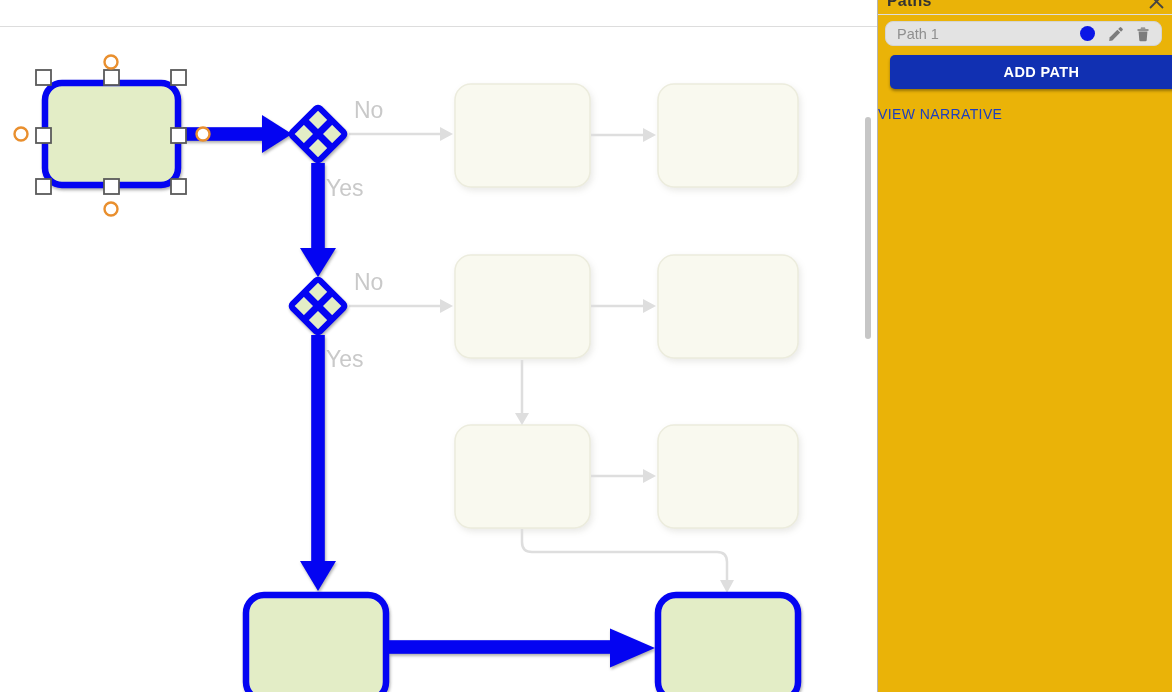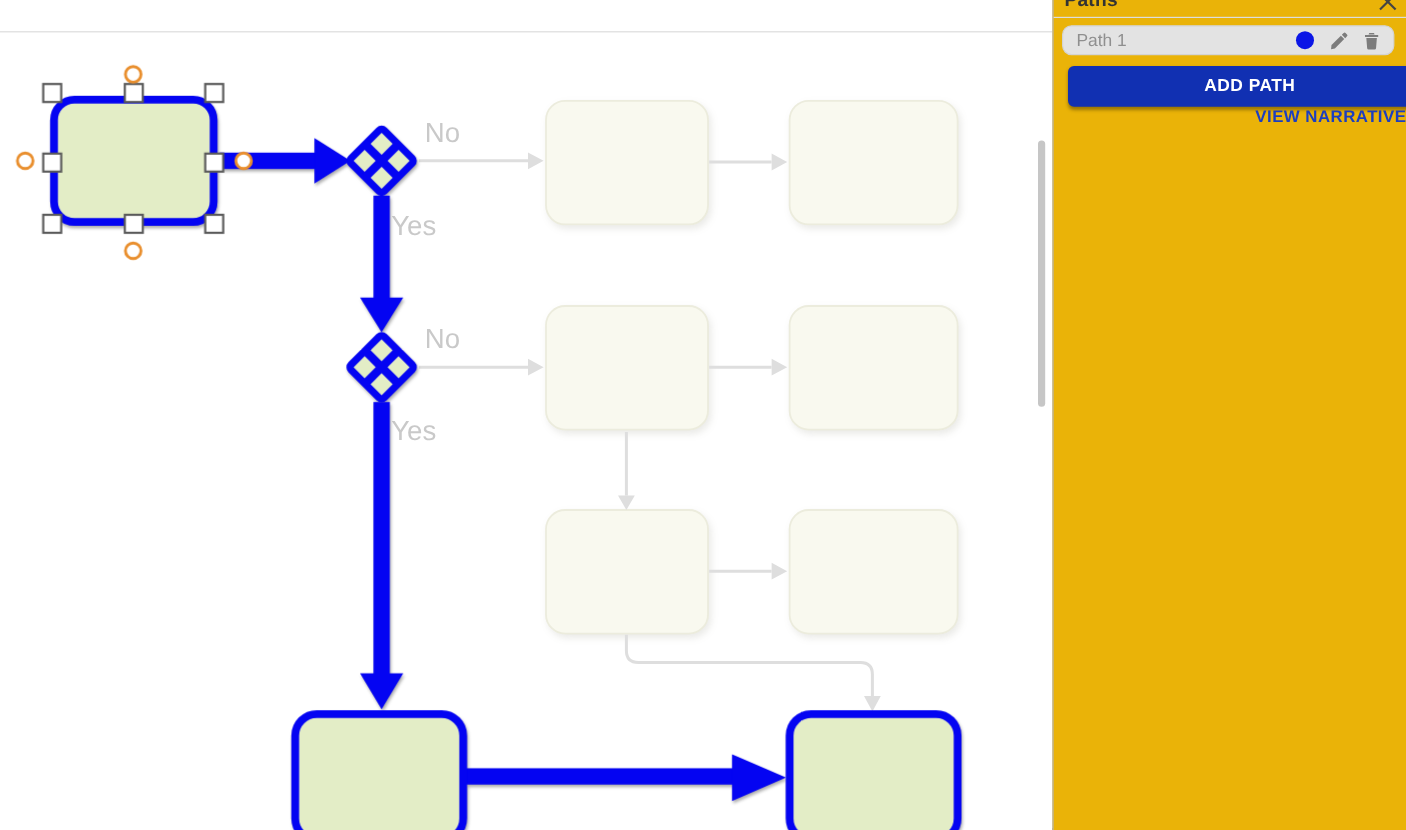--- a/index.html
+++ b/index.html
@@ -38,22 +38,22 @@
     background:var(--item-bg);border:1px solid #d4d4d4;border-radius:8px;padding:0 10px 0 11px;justify-content:flex-end;}
   .path-item .pname{flex:1;font-size:14.5px;color:var(--item-text);}
   .dot{width:15px;height:15px;border-radius:50%;background:var(--dot-blue);margin-right:13px;}
   .mini-icon{width:16px;height:16px;fill:var(--icon-gray);}
   .mini-icon + .mini-icon{margin-left:11px;}
 
   .add-path{display:block;margin:9px 12px 0 12px;width:303px;height:34px;border:none;
     background:var(--button-blue);color:#fff;font-family:"Liberation Sans",sans-serif;
     font-size:14.5px;font-weight:700;letter-spacing:.4px;border-radius:5px;cursor:pointer;
     box-shadow:0 2px 3px rgba(0,0,0,.35);}
-  .view-narrative{display:block;text-align:right;color:var(--link-blue);
-    font-size:14px;font-weight:700;letter-spacing:.4px;text-decoration:none;cursor:pointer;}
+  .view-narrative{display:block;margin-top:17px;text-align:left;color:var(--link-blue);
+    font-size:14px;font-weight:400;letter-spacing:.4px;text-decoration:none;cursor:pointer;}
 </style>
 </head>
 <body>
 
 <div class="app">
 
   <div class="canvas">
     <div class="canvas-topline"></div>
 
     <svg width="877" height="690" viewBox="0 0 877 690">

